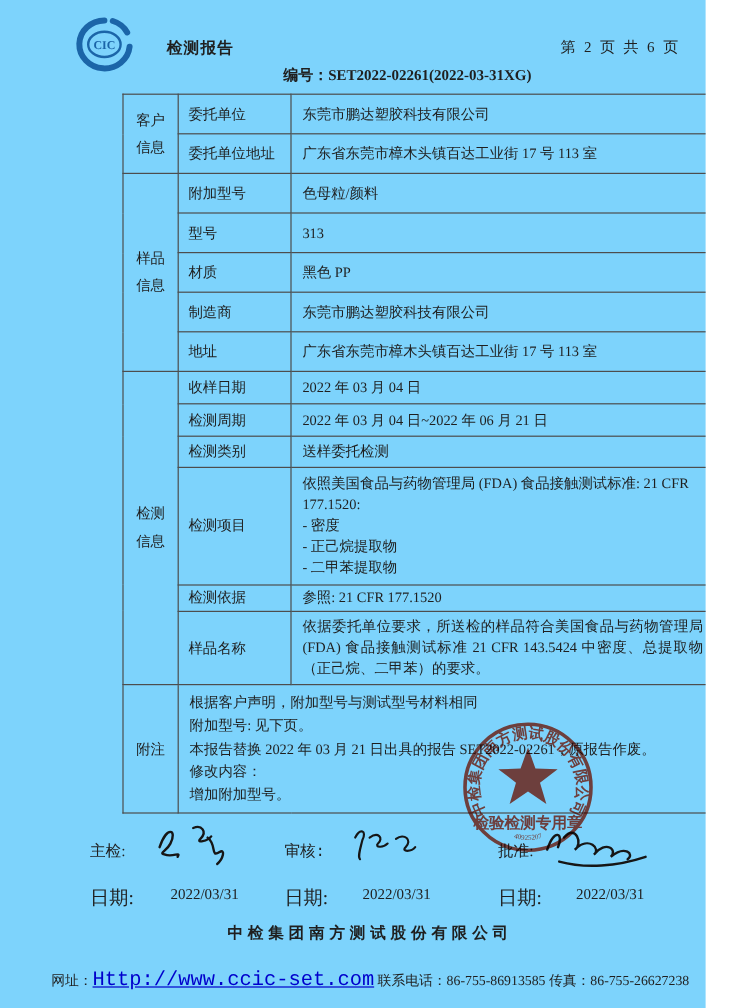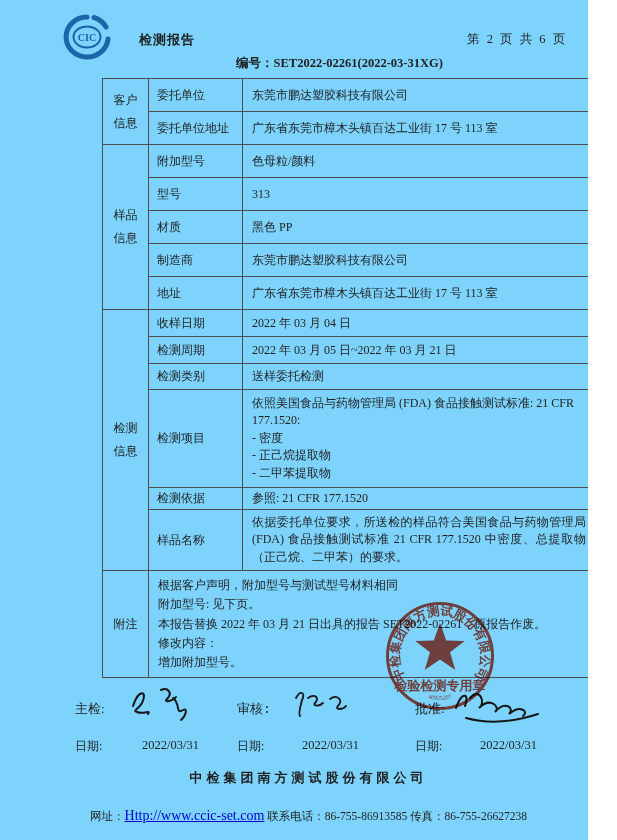--- a/index.html
+++ b/index.html
@@ -22,31 +22,31 @@
   td.pre { white-space:pre-line; line-height:1.45; padding:5px 9px; vertical-align:top; }
   td.just { text-align:justify; line-height:1.45; padding:4px 9px; }
   tr.h33 td { height:33px; }
   tr.h27 td { height:27px; }
   tr.h26 td { height:26px; }
   tr.h22 td { height:22px; }
 
   
   .sig-label { position:absolute; font-size:13px; }
   .sig-svg { position:absolute; }
-  .date-label { position:absolute; font-size:12px; top:738px; }
+  .date-label { position:absolute; font-size:16px; top:738px; }
   .date-value { position:absolute; font-size:12.5px; top:738px; }
 
   
   .stamp { position:absolute; left:374px; top:592px; width:132px; height:132px; mix-blend-mode:multiply; opacity:.92; }
 
   
   .footer-company { position:absolute; left:0; top:769px; width:617px; text-align:center; font-size:13px; font-weight:bold; letter-spacing:4px; }
   .footer-line1 { position:absolute; left:0; top:792px; width:617px; text-align:center; font-size:11.5px; }
   .footer-line2 { position:absolute; left:0; top:808px; width:617px; text-align:center; font-size:11.5px; }
-  .footer-link { color:#0000cc; text-decoration:underline; font-family:Liberation Serif, serif; font-size:14px; }
+  .footer-link { color:#0000cc; text-decoration:underline; font-family:Liberation Mono, monospace; font-size:17px; }
 </style>
 </head>
 <body>
 
 <div class="page">
 
   <svg class="logo" viewBox="0 0 52 49">
     <g fill="none" stroke="#1b65a8">
       <path d="M 26 4 A 21 20 0 1 0 47 26" stroke-width="5" stroke-linecap="round"></path>
       <path d="M 45 14 A 21 20 0 0 0 33 4.5" stroke-width="5" stroke-linecap="round"></path>
@@ -98,40 +98,40 @@
         <td class="val">广东省东莞市樟木头镇百达工业街 17 号 113 室</td>
       </tr>
 
       <tr class="h27">
         <td class="cat" rowspan="6">检测信息</td>
         <td class="lbl">收样日期</td>
         <td class="val">2022 年 03 月 04 日</td>
       </tr>
       <tr class="h27">
         <td class="lbl">检测周期</td>
-        <td class="val">2022 年 03 月 05 日~2022 年 03 月 21 日</td>
+        <td class="val">2022 年 03 月 04 日~2022 年 06 月 21 日</td>
       </tr>
       <tr class="h26">
         <td class="lbl">检测类别</td>
         <td class="val">送样委托检测</td>
       </tr>
       <tr>
         <td class="lbl">检测项目</td>
         <td class="val pre">依照美国食品与药物管理局 (FDA) 食品接触测试标准: 21 CFR 177.1520:
 - 密度
 - 正己烷提取物
 - 二甲苯提取物</td>
       </tr>
       <tr class="h22">
         <td class="lbl">检测依据</td>
         <td class="val">参照: 21 CFR 177.1520</td>
       </tr>
       <tr>
         <td class="lbl">样品名称</td>
-        <td class="val just">依据委托单位要求，所送检的样品符合美国食品与药物管理局 (FDA) 食品接触测试标准 21 CFR 177.1520 中密度、总提取物（正己烷、二甲苯）的要求。</td>
+        <td class="val just">依据委托单位要求，所送检的样品符合美国食品与药物管理局 (FDA) 食品接触测试标准 21 CFR 143.5424 中密度、总提取物（正己烷、二甲苯）的要求。</td>
       </tr>
 
       <tr style="height:106px;">
         <td class="cat">附注</td>
         <td class="val pre" colspan="2" style="line-height:1.6;">根据客户声明，附加型号与测试型号材料相同
 附加型号: 见下页。
 本报告替换 2022 年 03 月 21 日出具的报告 SET2022-02261，原报告作废。
 修改内容：
 增加附加型号。</td>
       </tr>

